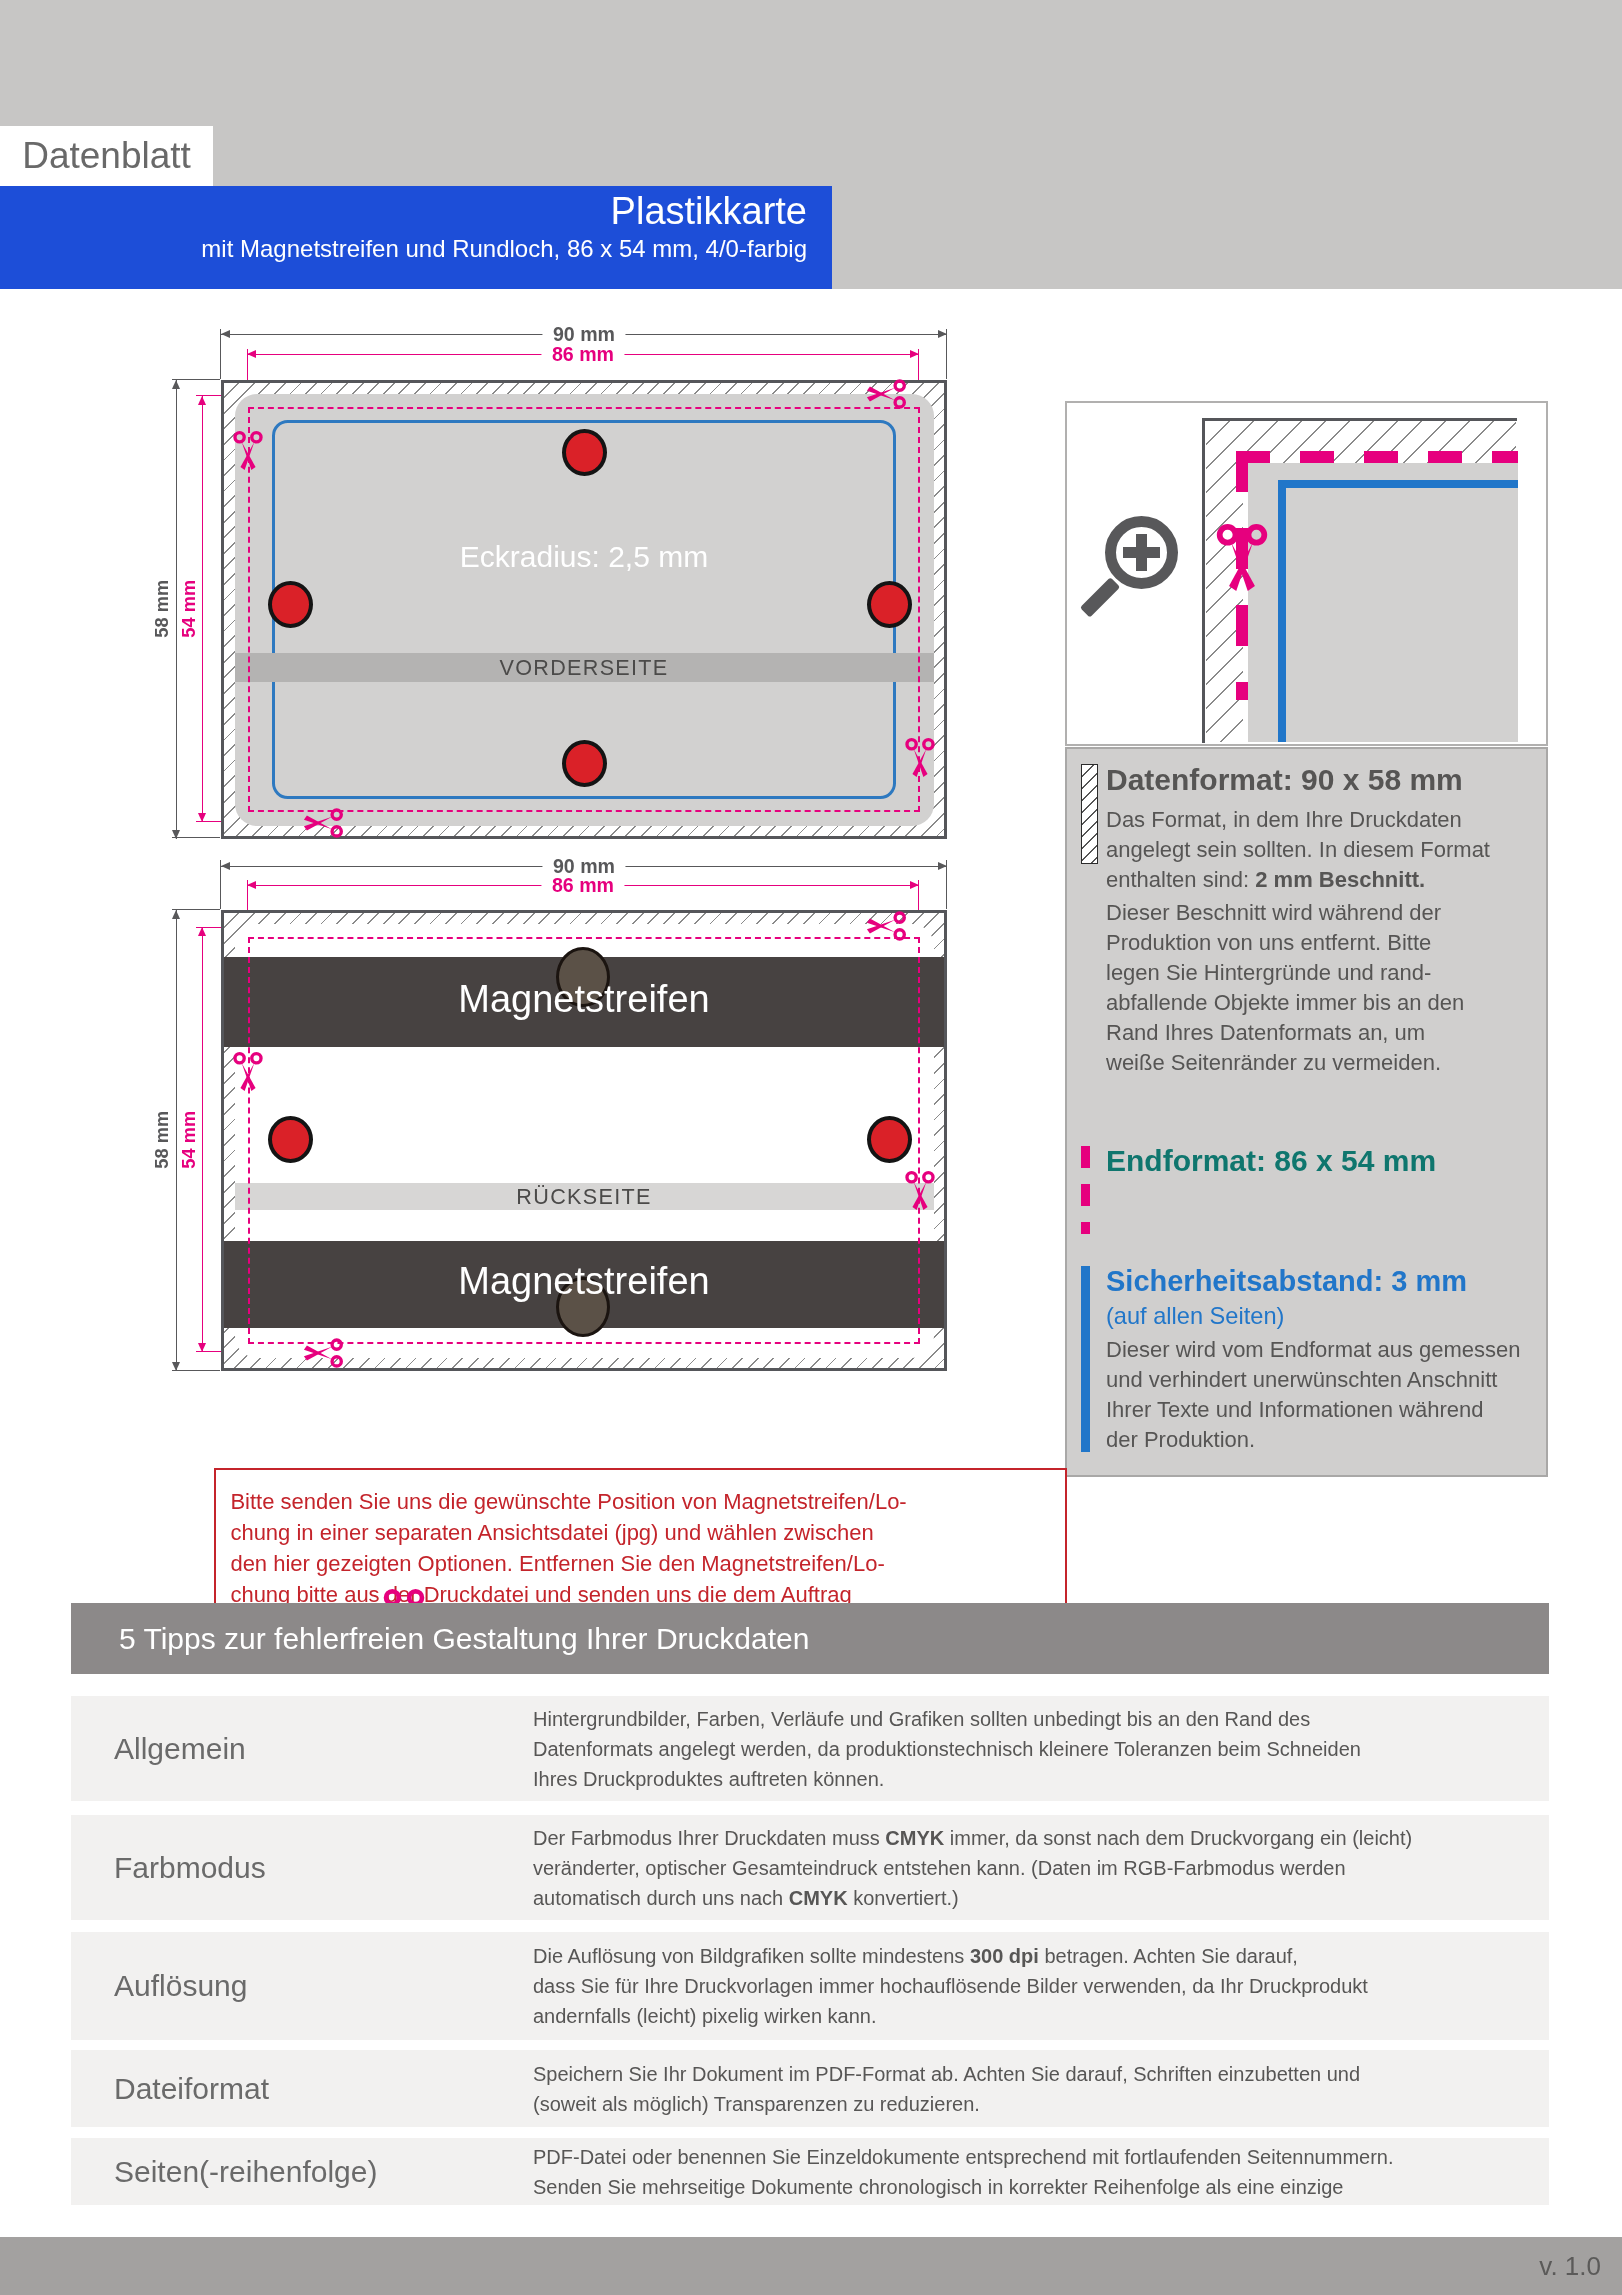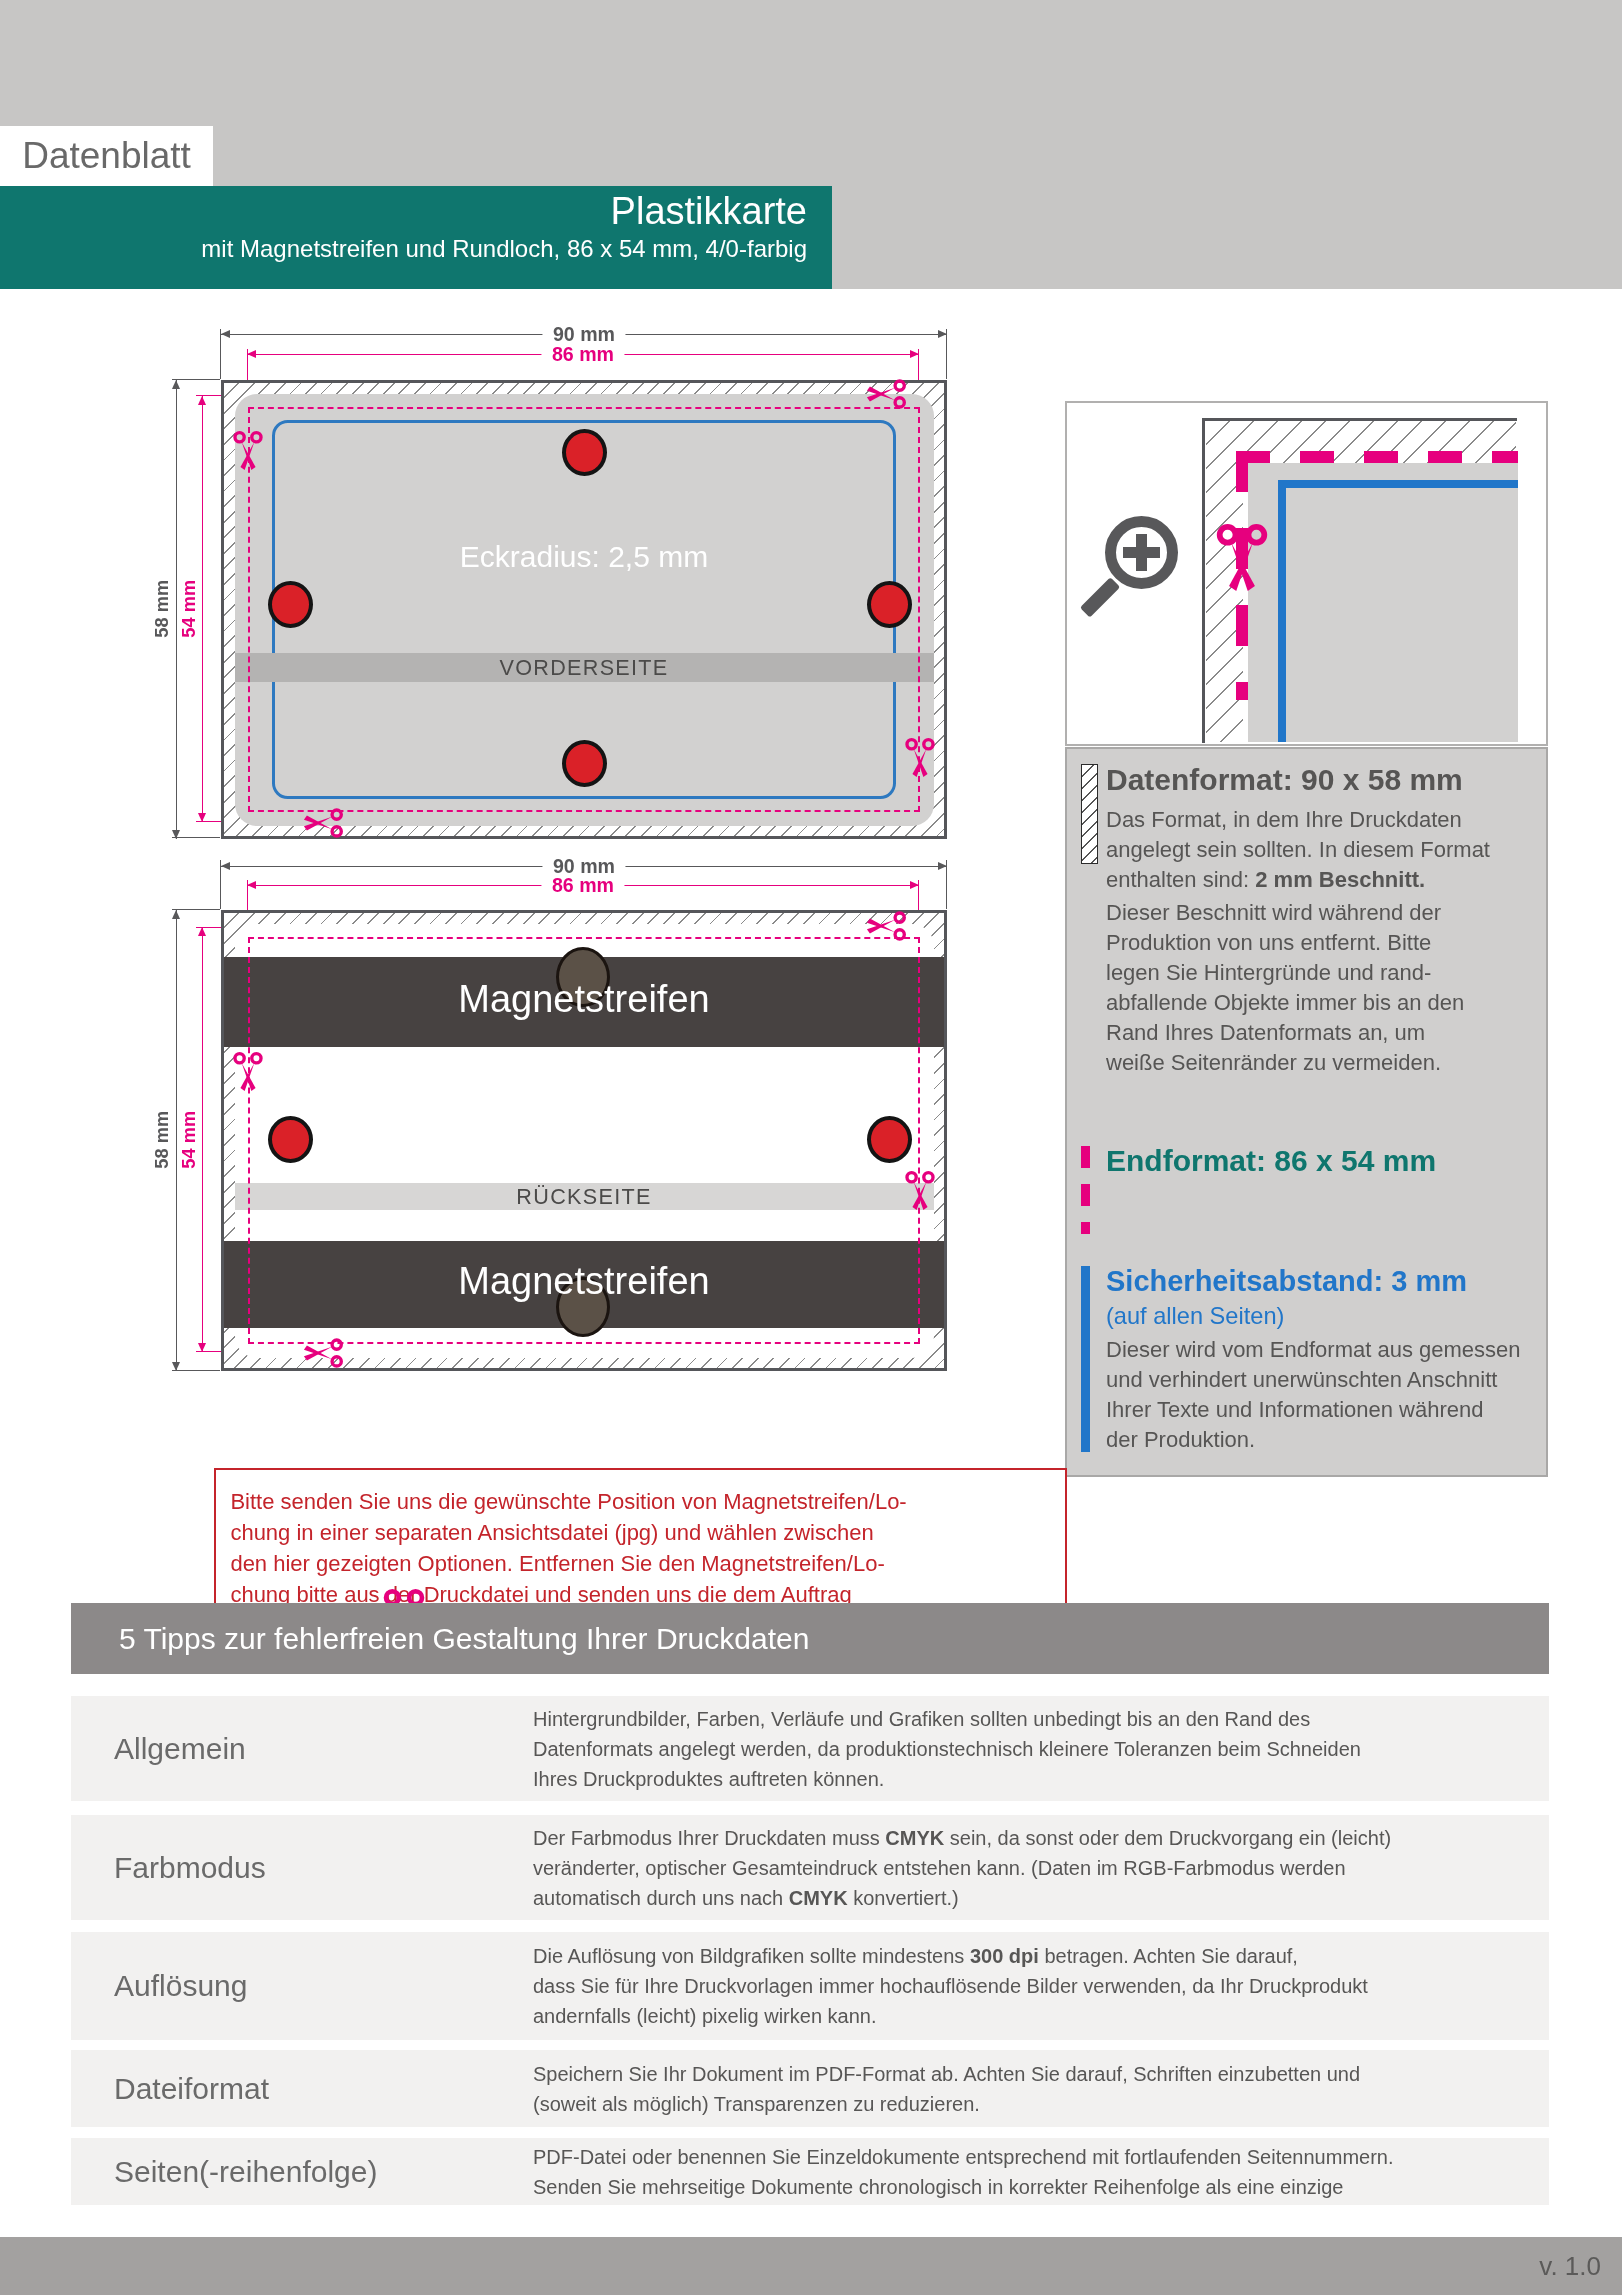--- a/index.html
+++ b/index.html
@@ -5,21 +5,21 @@
   html,body{margin:0;padding:0;background:#fff;}
   .page{position:relative;width:1623px;height:2295px;background:#ffffff;overflow:hidden;
         font-family:"Liberation Sans", sans-serif;}
   .abs{position:absolute;}
   .b{font-weight:bold;}
 
   
   .topband{left:0;top:0;width:1623px;height:289px;background:#c7c6c5;}
   .docbox{left:0;top:126px;width:213px;height:60px;background:#ffffff;display:flex;align-items:center;justify-content:center;}
   .docbox span{font-size:37px;color:#696969;}
-  .titleband{left:0;top:186px;width:832px;height:103px;background:#0f766e;color:#fff;text-align:right;padding-right:25px;box-sizing:border-box;}
+  .titleband{left:0;top:186px;width:832px;height:103px;background:#1d4ed8;color:#fff;text-align:right;padding-right:25px;box-sizing:border-box;}
   .titleband .t1{font-size:38px;line-height:42px;margin-top:3.9px;}
   .titleband .t2{font-size:24px;line-height:31px;margin-top:1.3px;}
 
   
   .hdim{height:1.3px;background:currentColor;}
   .hdim::before{content:"";position:absolute;left:0;top:-3.9px;border-top:4.6px solid transparent;border-bottom:4.6px solid transparent;border-right:9.8px solid currentColor;}
   .hdim::after{content:"";position:absolute;right:0;top:-3.9px;border-top:4.6px solid transparent;border-bottom:4.6px solid transparent;border-left:9.8px solid currentColor;}
   .hdim .dlab{position:absolute;left:50%;top:-11px;transform:translateX(-50%);background:#fff;padding:0 10.5px;font-size:19.6px;font-weight:bold;line-height:22px;}
   .vdim{width:1.3px;background:currentColor;}
   .vdim::before{content:"";position:absolute;top:0;left:-3.9px;border-left:4.6px solid transparent;border-right:4.6px solid transparent;border-bottom:9.8px solid currentColor;}
@@ -290,21 +290,21 @@
     <div class="tiplabel">Allgemein</div>
     <div class="tipdesc">
         <div>Hintergrundbilder, Farben, Verläufe und Grafiken sollten unbedingt bis an den Rand des</div>
         <div>Datenformats angelegt werden, da produktionstechnisch kleinere Toleranzen beim Schneiden</div>
         <div>Ihres Druckproduktes auftreten können.</div>
       </div>
   </div>
   <div class="abs tiprow" style="top:1815px;height:105px;">
     <div class="tiplabel">Farbmodus</div>
     <div class="tipdesc">
-        <div><span>Der Farbmodus Ihrer Druckdaten muss </span><span class="b">CMYK</span><span> sein, da sonst oder dem Druckvorgang ein (leicht)</span></div>
+        <div><span>Der Farbmodus Ihrer Druckdaten muss </span><span class="b">CMYK</span><span> immer, da sonst nach dem Druckvorgang ein (leicht)</span></div>
         <div>veränderter, optischer Gesamteindruck entstehen kann. (Daten im RGB-Farbmodus werden</div>
         <div><span>automatisch durch uns nach </span><span class="b">CMYK</span><span> konvertiert.)</span></div>
       </div>
   </div>
   <div class="abs tiprow" style="top:1932px;height:108px;">
     <div class="tiplabel">Auflösung</div>
     <div class="tipdesc">
         <div><span>Die Auflösung von Bildgrafiken sollte mindestens </span><span class="b">300 dpi</span><span> betragen. Achten Sie darauf,</span></div>
         <div>dass Sie für Ihre Druckvorlagen immer hochauflösende Bilder verwenden, da Ihr Druckprodukt</div>
         <div>andernfalls (leicht) pixelig wirken kann.</div>

